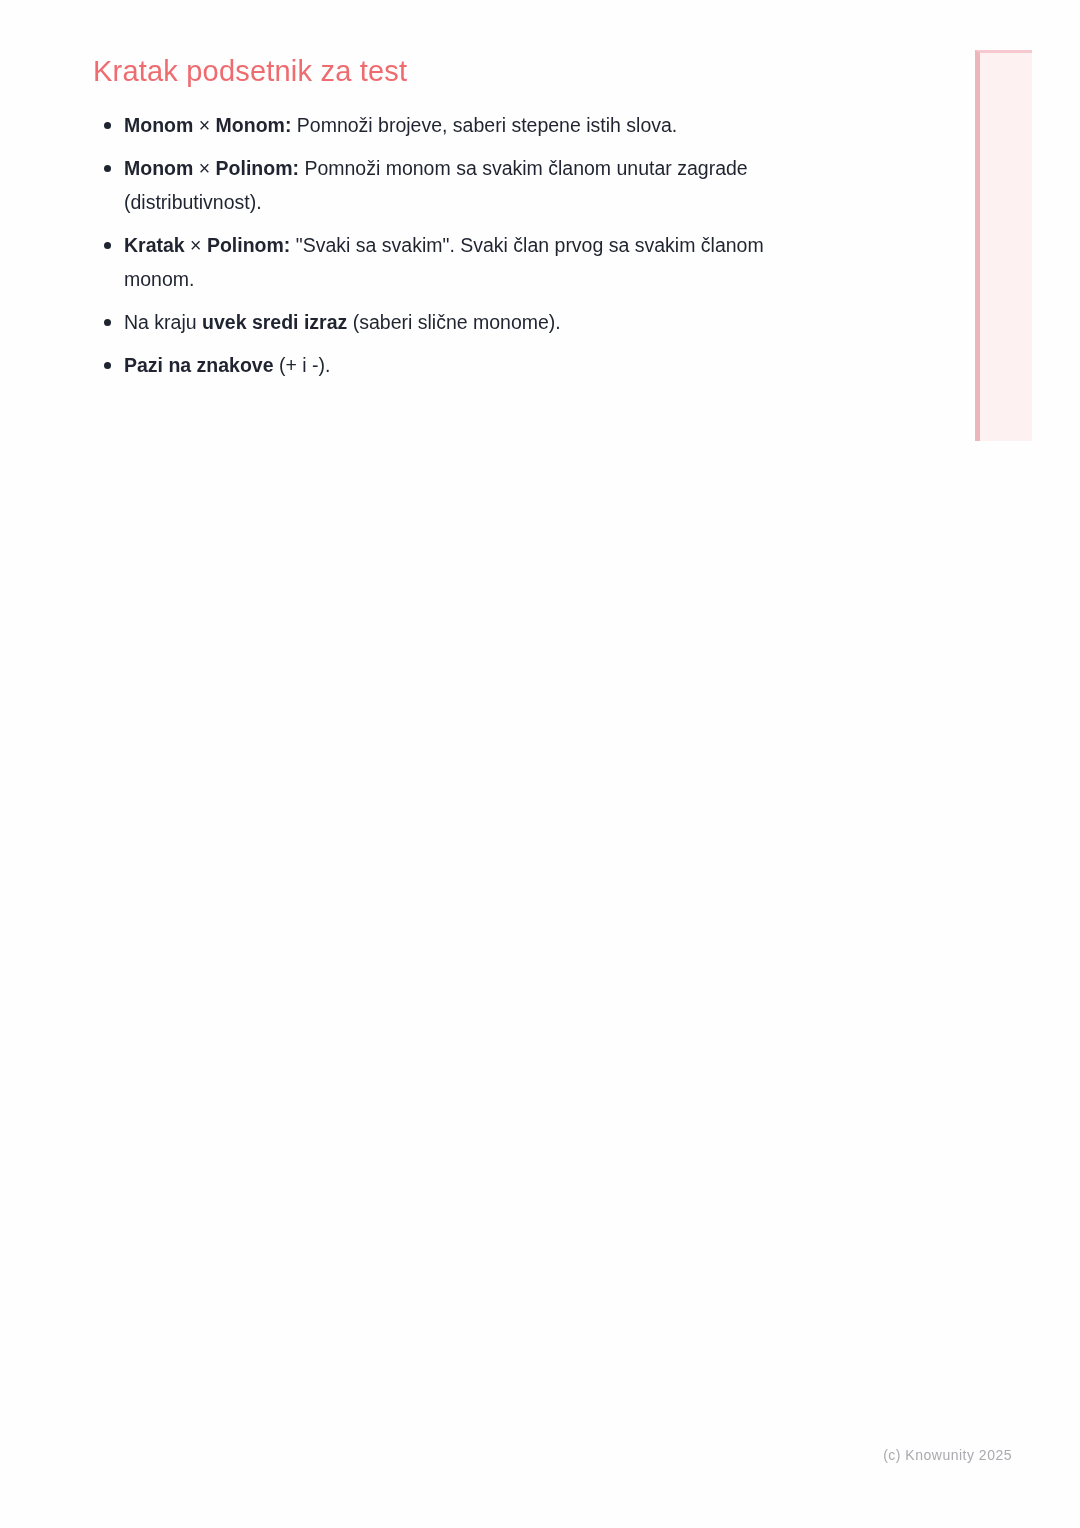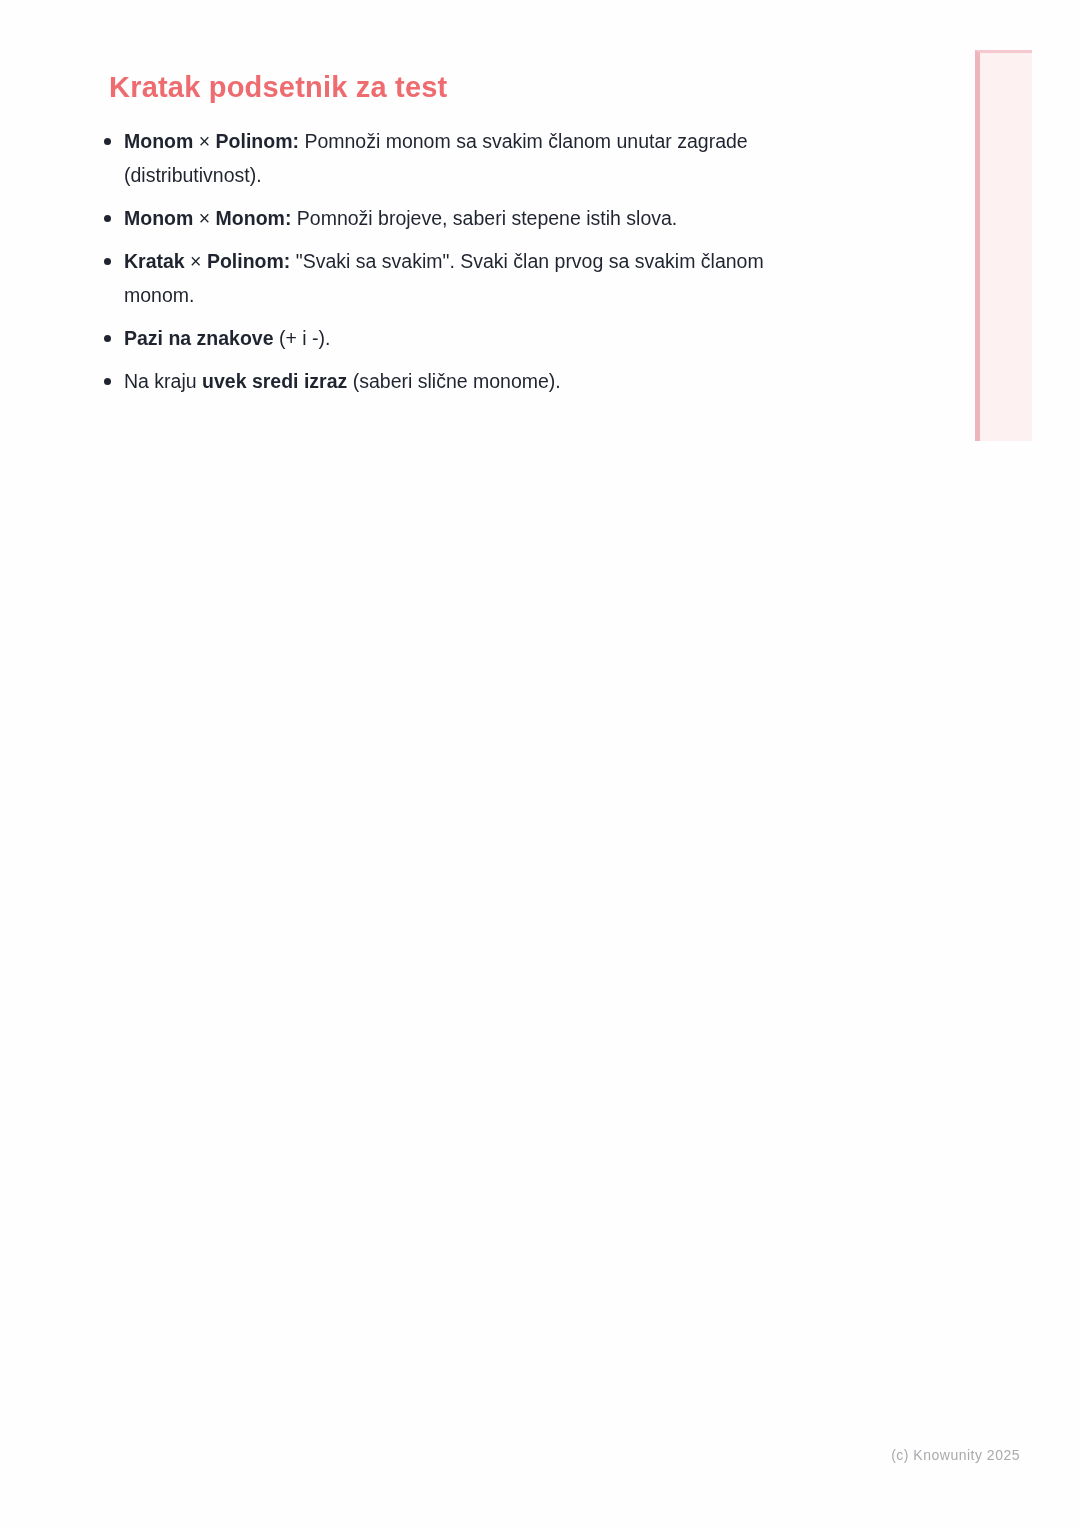--- a/index.html
+++ b/index.html
@@ -18,24 +18,24 @@
     position:relative;
     background:var(--page-bg);
     font-family:"Liberation Sans","DejaVu Sans",sans-serif;
     color:var(--text);
     overflow:hidden;
   }
   .doc{
     padding:55px 0 0 93px;
   }
   h1.page-title{
-    margin:16px;
+    margin:0;
     font-size:29px;
     line-height:32px;
-    font-weight:700;
+    font-weight:400;
     color:var(--accent);
     letter-spacing:0.2px;
   }
   ul.reminder-list{
     list-style:none;
     margin:21px 0 0 0;
     padding:0;
     max-width:880px;
   }
   ul.reminder-list li{
@@ -62,38 +62,38 @@
     top:50px;
     right:48px;
     width:57px;
     height:391px;
     background:var(--bar-fill);
     border-left:5px solid var(--bar-edge);
     border-top:3px solid var(--bar-top);
   }
   footer.copyright{
     position:absolute;
-    right:60px;
+    right:68px;
     bottom:64px;
     font-size:14px;
     line-height:18px;
     letter-spacing:0.5px;
     color:var(--footer);
   }
 </style>
 </head>
 <body>
 
 <main class="doc">
   <h1 class="page-title">Kratak podsetnik za test</h1>
 
   <ul class="reminder-list" id="bullet-list">
+      <li><span class="dot"></span><span class="li-text"><b>Monom</b><span> × </span><b>Monom:</b><span> Pomnoži brojeve, saberi stepene istih slova.</span></span></li>
       <li><span class="dot"></span><span class="li-text"><b>Monom</b><span> × </span><b>Polinom:</b><span> Pomnoži monom sa svakim članom unutar zagrade</span><br><span>(distributivnost).</span></span></li>
-      <li><span class="dot"></span><span class="li-text"><b>Monom</b><span> × </span><b>Monom:</b><span> Pomnoži brojeve, saberi stepene istih slova.</span></span></li>
       <li><span class="dot"></span><span class="li-text"><b>Kratak</b><span> × </span><b>Polinom:</b><span> "Svaki sa svakim". Svaki član prvog sa svakim članom</span><br><span>monom.</span></span></li>
+      <li><span class="dot"></span><span class="li-text"><span>Na kraju </span><b>uvek sredi izraz</b><span> (saberi slične monome).</span></span></li>
       <li><span class="dot"></span><span class="li-text"><b>Pazi na znakove</b><span> (+ i -).</span></span></li>
-      <li><span class="dot"></span><span class="li-text"><span>Na kraju </span><b>uvek sredi izraz</b><span> (saberi slične monome).</span></span></li>
     </ul>
 </main>
 
 <div class="pink-bar"></div>
 
 <footer class="copyright">(c) Knowunity 2025</footer>
 
 </body></html>

